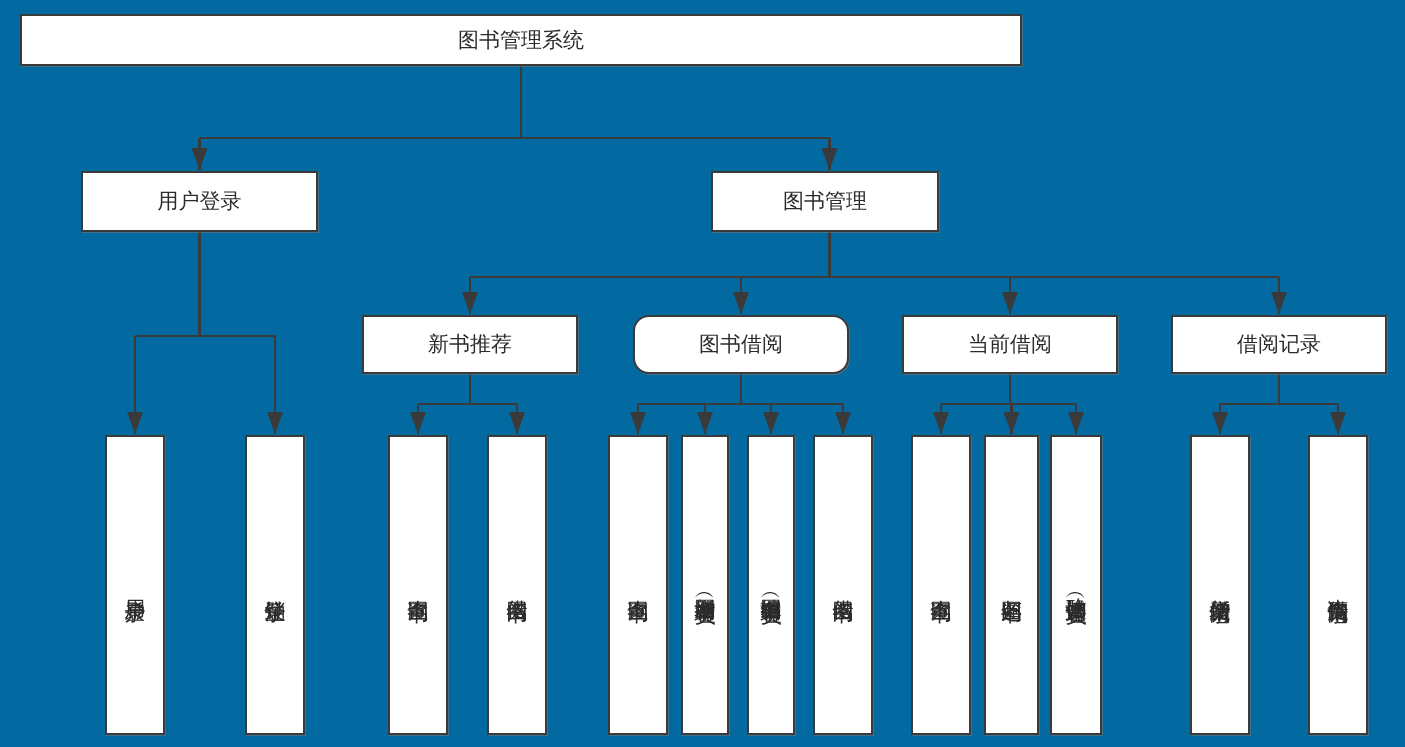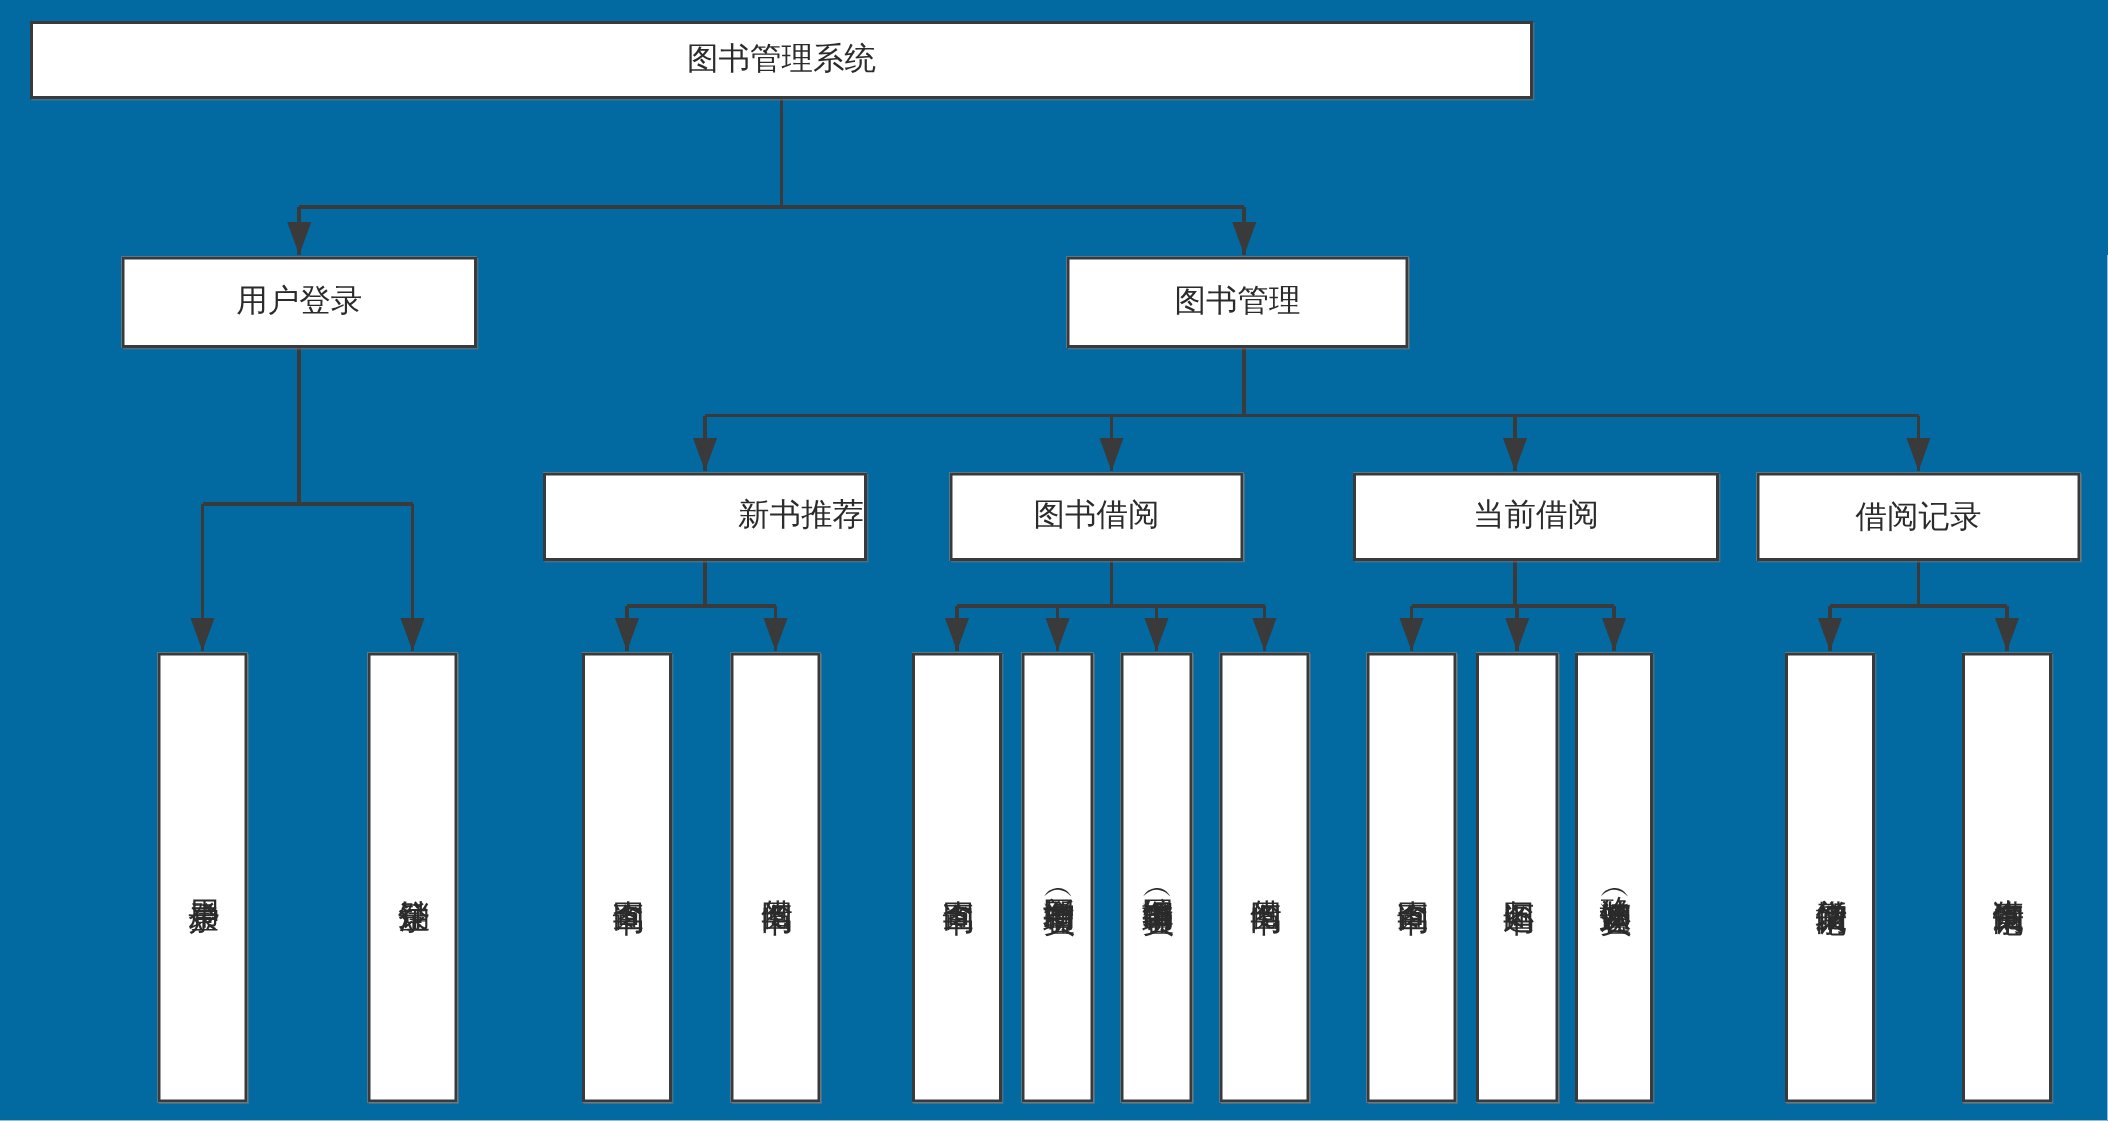--- a/index.html
+++ b/index.html
@@ -130,27 +130,27 @@
   <div id="nodes">
       <div class="node horiz root" style="left: 20px; top: 14px; width: 1002px; height: 52px;">
         <span class="label">图书管理系统</span>
       </div>
       <div class="node horiz" style="left: 81px; top: 171px; width: 237px; height: 61px;">
         <span class="label">用户登录</span>
       </div>
       <div class="node horiz" style="left: 711px; top: 171px; width: 228px; height: 61px;">
         <span class="label">图书管理</span>
       </div>
-      <div class="node horiz" style="left: 362px; top: 315px; width: 216px; height: 59px; justify-content: flex-end;">
+      <div class="node horiz" style="left: 362px; top: 315px; width: 216px; height: 59px;">
         <span class="label">新书推荐</span>
       </div>
-      <div class="node horiz" style="left: 633px; top: 315px; width: 196px; height: 59px;">
+      <div class="node horiz" style="left: 633px; top: 315px; width: 216px; height: 59px; border-radius: 16px;">
         <span class="label">图书借阅</span>
       </div>
-      <div class="node horiz" style="left: 902px; top: 315px; width: 244px; height: 59px;">
+      <div class="node horiz" style="left: 902px; top: 315px; width: 216px; height: 59px;">
         <span class="label">当前借阅</span>
       </div>
       <div class="node horiz" style="left: 1171px; top: 315px; width: 216px; height: 59px; font-family: Liberation Serif, serif;">
         <span class="label">借阅记录</span>
       </div>
       <div class="node vert" style="left: 105px; top: 435px; width: 60px; height: 300px;">
         <span class="label">用户登录</span>
       </div>
       <div class="node vert" style="left: 245px; top: 435px; width: 60px; height: 300px;">
         <span class="label">注销登录</span>

